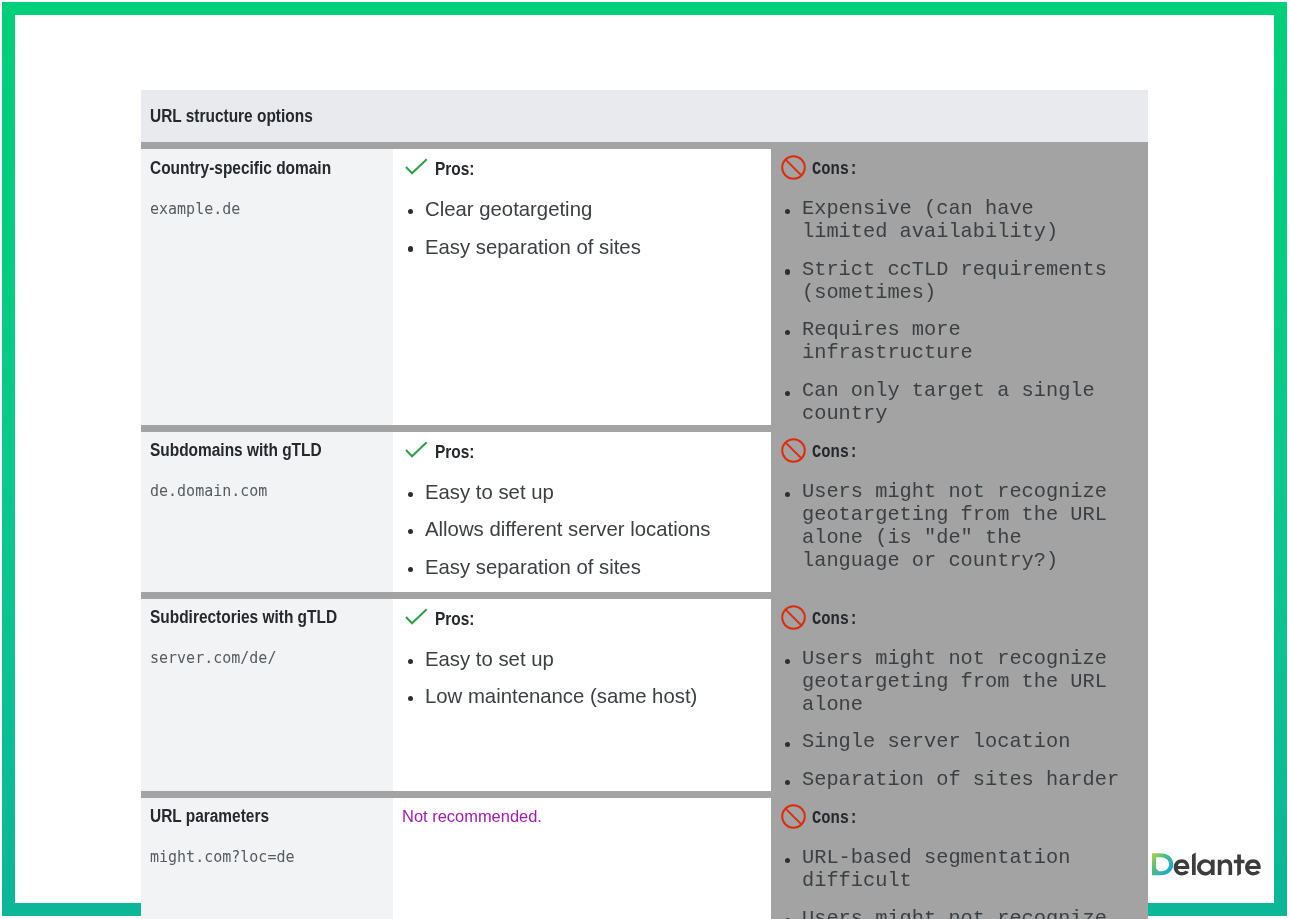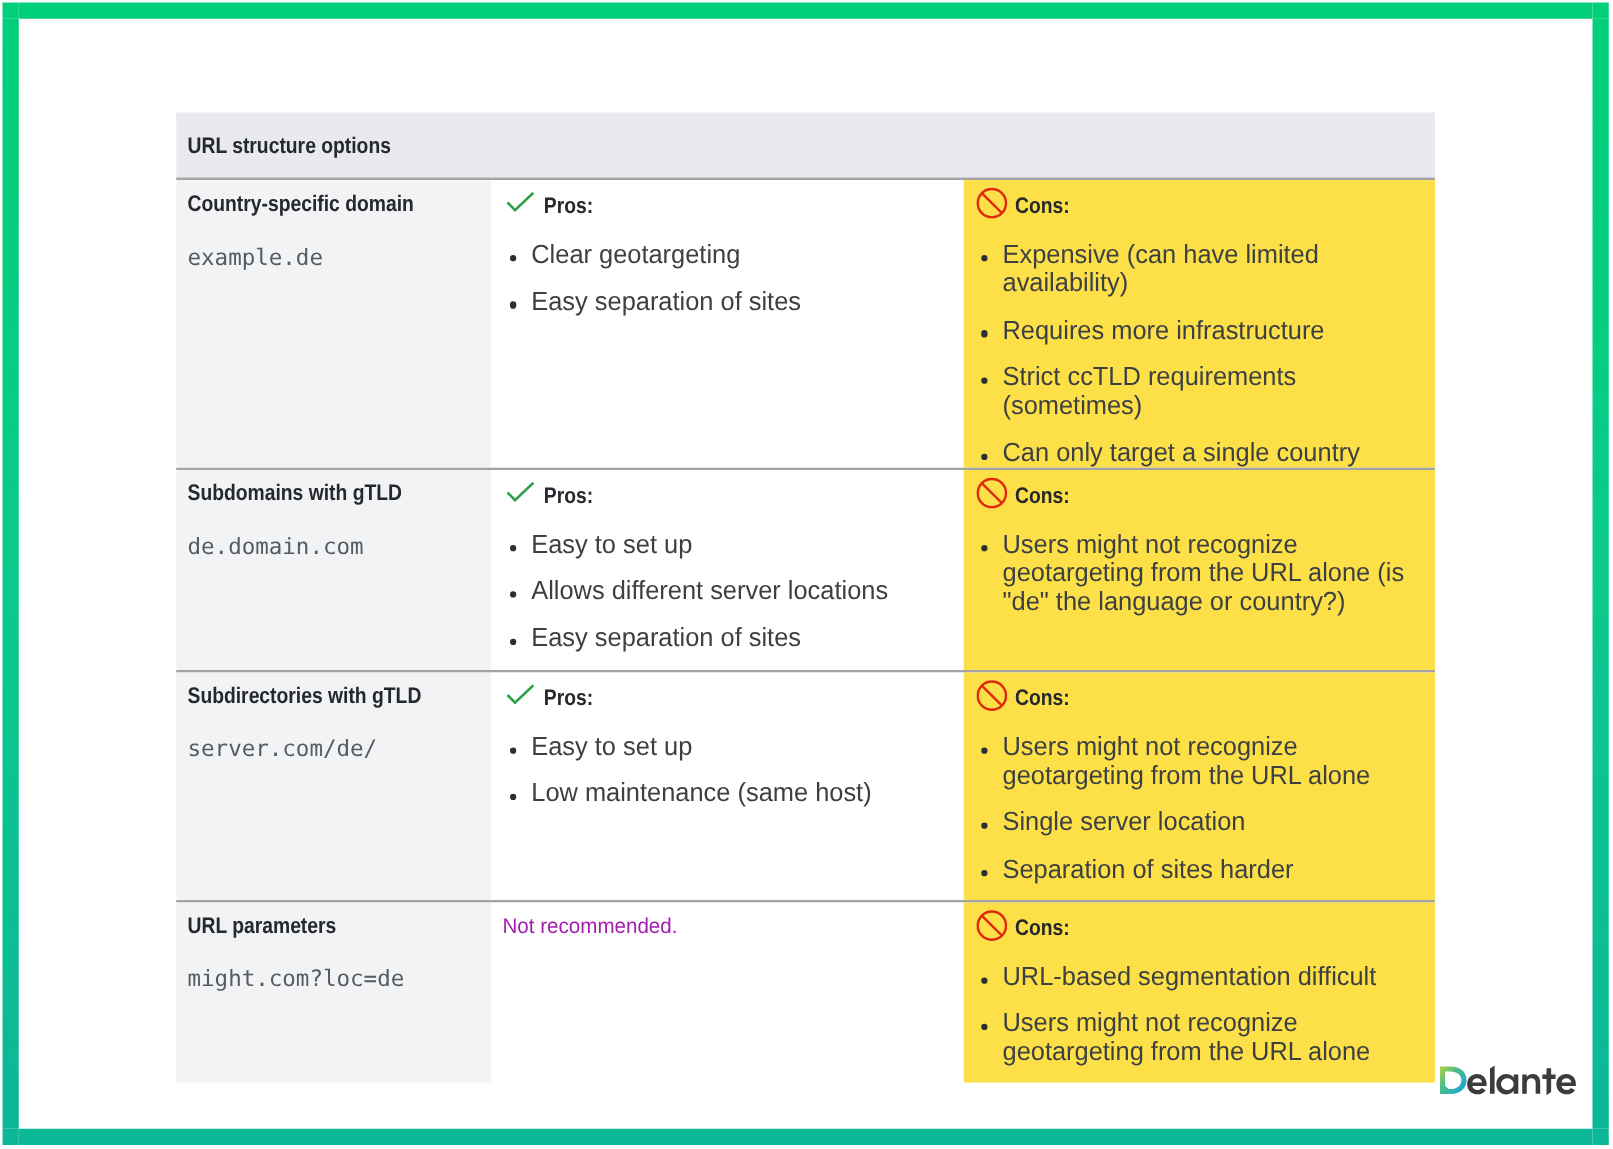--- a/index.html
+++ b/index.html
@@ -15,33 +15,33 @@
   
   .table{position:absolute;left:141px;top:90px;width:1007px;}
   .row{display:flex;}
   .hdr-row{background:#e8eaed;height:52px;}
   .hdr-cell{width:100%;box-sizing:border-box;padding:0 0 0 9px;
             display:flex;align-items:center;}
 
   .t-bold{font-size:18px;font-weight:700;color:#25282c;white-space:nowrap;
           display:inline-block;transform:scaleX(0.858);transform-origin:left center;}
 
-  .body-row{border-top:2px solid #a3a3a3;box-sizing:content-box;}
+  .body-row{border-top:7px solid #a3a3a3;box-sizing:content-box;}
   .body-row>div{min-height:var(--rh);}
   .body-row:nth-child(1){--rh:196px;}
   .body-row:nth-child(2){--rh:160px;}
   .body-row:nth-child(3){--rh:182px;}
   .body-row:nth-child(4){--rh:144px;}
   .c1{width:252px;flex:0 0 252px;background:#f1f3f4;box-sizing:border-box;padding:0 8px 0 9px;}
   .c2{width:378px;flex:0 0 378px;box-sizing:border-box;padding:0 8px 0 12px;background:#fff;}
-  .c3{width:377px;flex:0 0 377px;box-sizing:border-box;padding:0 0 0 11px;background:#fde047;}
+  .c3{width:377px;flex:0 0 377px;box-sizing:border-box;padding:0 0 0 11px;background:#a3a3a3;font-family:Liberation Mono, monospace;}
   .c3 ul.pts{width:354px;}
 
   .opt-title{margin:9.5px 0 0 0;line-height:18px;}
-  .opt-code{font-family:"DejaVu Sans Mono",monospace;font-size:18px;color:#555b61;
+  .opt-code{font-family:"DejaVu Sans Mono",monospace;font-size:15px;color:#555b61;
             margin:22px 0 0 0;white-space:nowrap;display:inline-block;
             transform-origin:left center;}
 
   .cap{margin:9px 0 0 0;height:20px;position:relative;}
   .cap .ico{position:absolute;display:block;}
   .cap .cap-txt{position:absolute;font-size:18px;font-weight:700;color:#25282c;white-space:nowrap;
                 display:inline-block;transform:scaleX(0.858);transform-origin:left center;}
   .pros .ico{left:0px;top:0px;}
   .pros .cap-txt{left:30px;top:1px;}
   .cons .ico{left:-1px;top:-3px;}
@@ -90,22 +90,22 @@
         <div class="c3">
           <div class="cap cons">
             <svg class="ico" width="25" height="25" viewBox="0 0 25 25">
               <circle cx="12.5" cy="12.5" r="11.3" fill="none" stroke="#dd2b0c" stroke-width="1.95"></circle>
               <line x1="4.85" y1="4.85" x2="20.15" y2="20.15" stroke="#dd2b0c" stroke-width="1.95" stroke-linecap="butt"></line>
             </svg>
             <span class="cap-txt">Cons:</span>
           </div>
           <ul class="pts">
             <li><span class="tx">Expensive (can have limited availability)</span></li>
+            <li><span class="tx">Strict ccTLD requirements (sometimes)</span></li>
             <li><span class="tx">Requires more infrastructure</span></li>
-            <li><span class="tx">Strict ccTLD requirements (sometimes)</span></li>
             <li><span class="tx">Can only target a single country</span></li>
           </ul>
         </div>
       </div>
       <div class="row body-row">
         <div class="c1"><div class="opt-title"><span class="t-bold">Subdomains with gTLD</span></div><div class="opt-code">de.domain.com</div></div>
         <div class="c2">
           <div class="cap pros">
             <svg class="ico" width="23" height="17" viewBox="0 0 23 17">
               <path d="M1.0 9.0 L7.0 15.2 L21.7 1.2" fill="none" stroke="#2ca14a" stroke-width="2.05" stroke-linecap="butt" stroke-linejoin="miter"></path>

